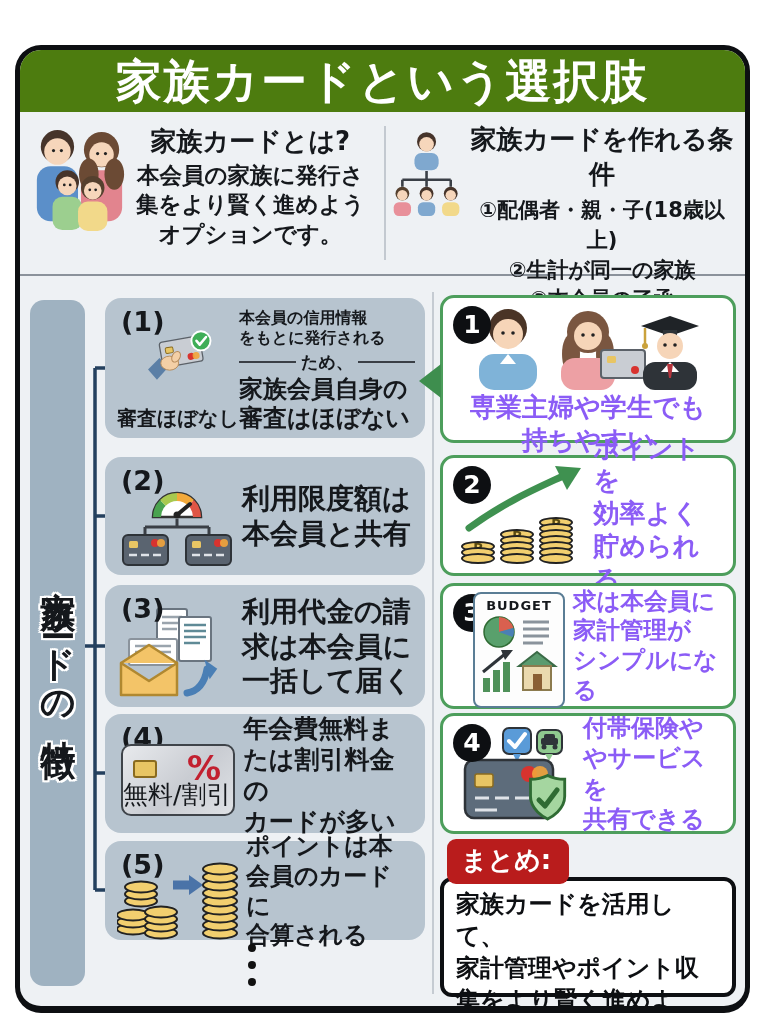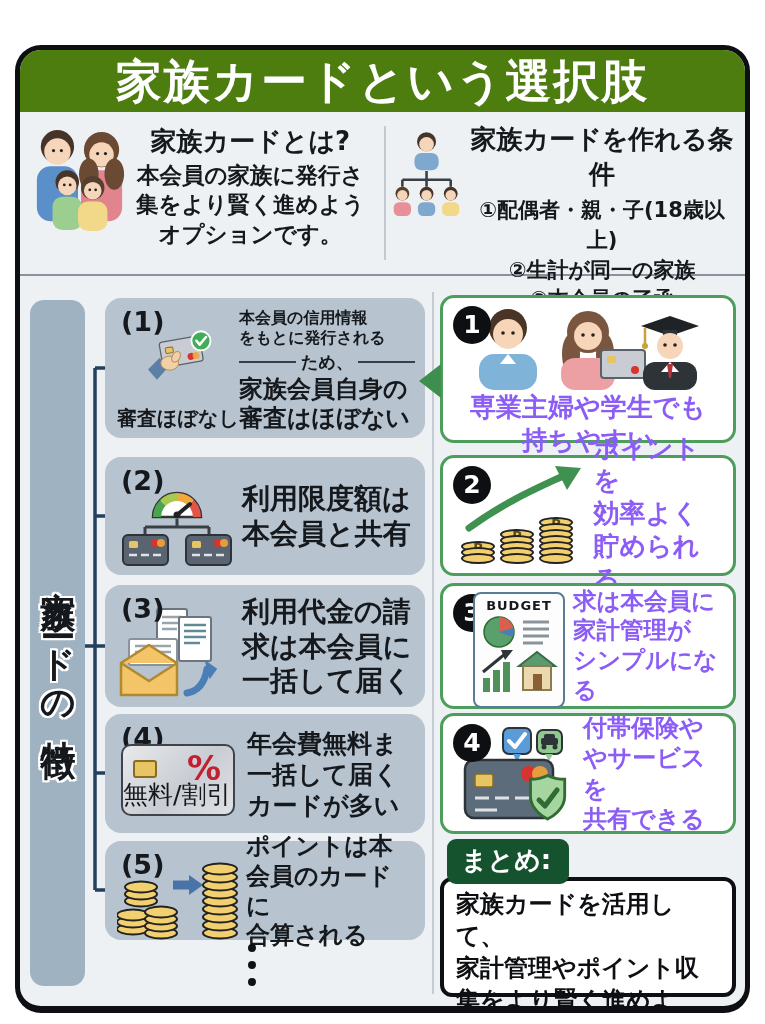--- a/index.html
+++ b/index.html
@@ -83,21 +83,21 @@
   .g2 .p{position:absolute;left:0;right:0;top:-3px;text-align:center;font-size:13px;font-weight:800;color:#5a4a10;}
   .g3{top:307px;height:126px;}
   .g3 .icon{margin-left:22px;width:100px;position:relative;}
   .g3 .gtext{font-size:23.5px;align-self:center;margin-left:8px;}
   .budget-doc{width:92px;height:116px;background:#fdfdfd;border:2.5px solid #5a7d95;border-radius:8px;position:relative;}
   .budget-doc .bl{position:absolute;top:4px;left:0;right:0;text-align:center;font-size:13px;font-weight:800;letter-spacing:1px;color:#15181c;}
   .g4{top:437px;height:121px;}
   .g4 .icon{width:116px;margin-left:12px;padding-top:4px;}
   .g4 .gtext{font-size:24px;align-self:center;margin-left:4px;}
   
-  .sum-tab{position:absolute;left:427px;top:563px;background:#14532d;color:#fff;border-radius:9px;padding:4px 18px 6px 14px;font-size:26px;font-weight:800;z-index:2;}
+  .sum-tab{position:absolute;left:427px;top:563px;background:#b91c1c;color:#fff;border-radius:9px;padding:4px 18px 6px 14px;font-size:26px;font-weight:800;z-index:2;}
   .sum-box{position:absolute;left:420px;top:601px;width:296px;height:120px;background:#fff;border:4px solid #0d0f12;border-radius:12px;padding:8px 12px;font-size:24px;font-weight:800;line-height:1.33;color:#0d0f12;z-index:1;}
 </style>
 </head>
 <body>
 
 <div class="card">
 
   <div class="header">
     <h1>家族カードという選択肢</h1>
   </div>
@@ -262,21 +262,21 @@
     <div class="fbox b4 row">
       <span class="fnum">(4)</span>
       <div class="icon">
         <div class="feecard">
           <span class="chip"></span>
           <span class="pct">%</span>
           <span class="fl">無料/割引</span>
         </div>
       </div>
       <div class="ftext pre">年会費無料ま
-一括して届く
+たは割引料金の
 カードが多い</div>
     </div>
 
     <div class="fbox b5 row">
       <span class="fnum">(5)</span>
       <div class="icon">
         <svg width="122" height="86" viewBox="0 0 122 86">
           <g stroke="#222" stroke-width="2" fill="#f2cf6f">
             <ellipse cx="24" cy="46" rx="16" ry="5.5"></ellipse>
               <ellipse cx="24" cy="39" rx="16" ry="5.5"></ellipse>

